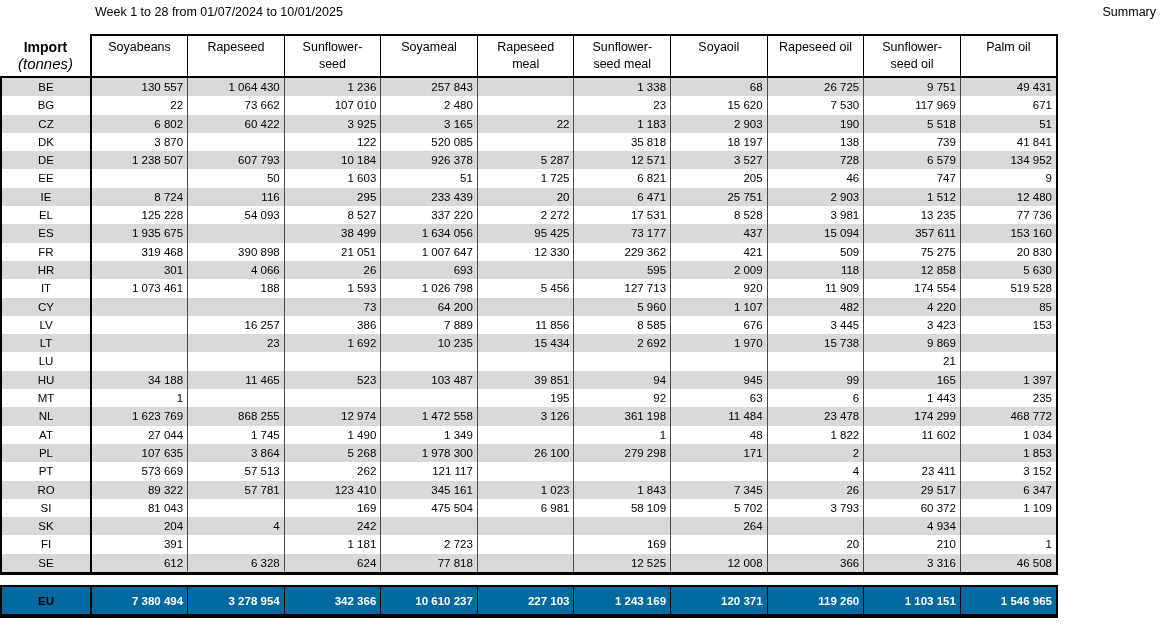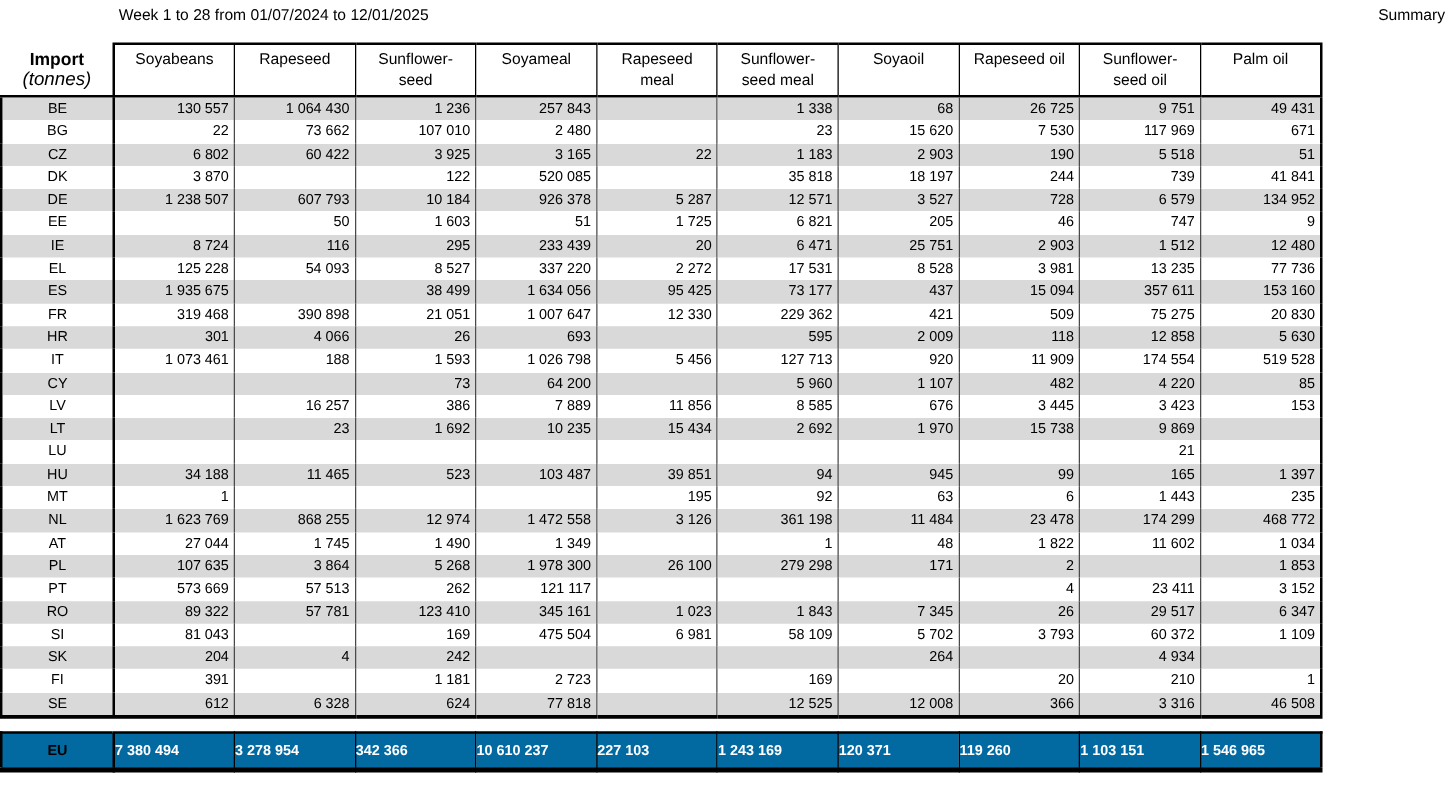--- a/index.html
+++ b/index.html
@@ -77,27 +77,27 @@
     height: 30px;
     border-left: 1px solid #000;
     border-right: 1px solid #000;
     padding: 0;
   }
   #eu-table td.code {
     color: #000;
     text-align: center;
     border-right: 2px solid #000;
   }
-  #eu-table td.num { padding-right: 4px; }
+  #eu-table td.num { text-align: right; padding-right: 4px; }
 </style>
 </head>
 <body>
 
 <div class="topbar">
-  <span class="report-title">Week 1 to 28 from 01/07/2024 to 12/01/2025</span>
+  <span class="report-title">Week 1 to 28 from 01/07/2024 to 10/01/2025</span>
   <span class="summary-label">Summary</span>
 </div>
 
 <table id="main-table">
   <colgroup>
     <col style="width:90px">
     <col>
       <col>
       <col>
       <col>
@@ -174,21 +174,21 @@
       </tr>
       <tr>
         <td class="code">DK</td>
         <td class="num">3 870</td>
         <td class="num"></td>
         <td class="num">122</td>
         <td class="num">520 085</td>
         <td class="num"></td>
         <td class="num">35 818</td>
         <td class="num">18 197</td>
-        <td class="num">244</td>
+        <td class="num">138</td>
         <td class="num">739</td>
         <td class="num">41 841</td>
       </tr>
       <tr class="alt">
         <td class="code">DE</td>
         <td class="num">1 238 507</td>
         <td class="num">607 793</td>
         <td class="num">10 184</td>
         <td class="num">926 378</td>
         <td class="num">5 287</td>

